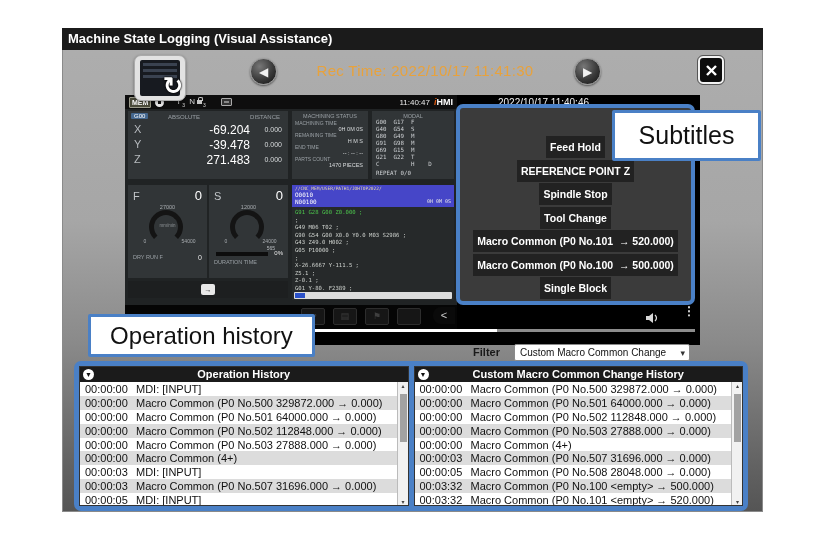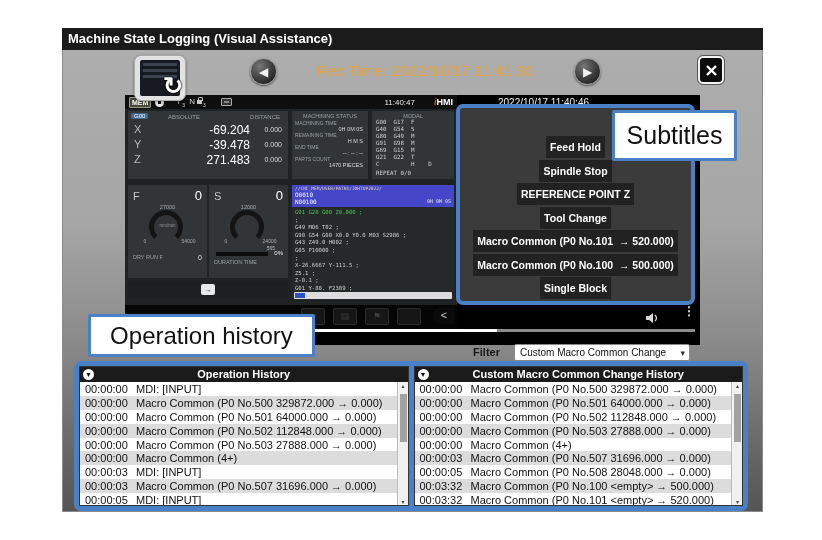--- a/index.html
+++ b/index.html
@@ -45,21 +45,21 @@
   .stop-icon { width:9px; height:9px; border-radius:50%; background:#e8e8e8; position:relative; }
   .stop-icon::after { content:""; position:absolute; left:3px; top:3px; width:3px; height:3px; background:#111; }
   .tool-info { color:#d8d8d8; font-size:8px; letter-spacing:1px; margin-left:8px; }
   .tool-info sub { font-size:5px; }
   .lock-icon { display:inline-block; width:5px; height:4px; background:#c8c8c8; position:relative; margin:0 1px; }
   .lock-icon::before { content:""; position:absolute; left:1px; top:-3px; width:3px; height:3px;
     border:1px solid #c8c8c8; border-bottom:none; border-radius:2px 2px 0 0; }
   .disp-icon { width:11px; height:8px; border:1px solid #aaa; border-radius:1px; background:#333; margin-left:10px; position:relative; }
   .disp-icon::after{ content:""; position:absolute; left:2px; top:2px; width:5px; height:2px; background:#888; }
   .cnc-clock { margin-left:auto; color:#e8e8e8; font-size:8px; }
-  .brand { color:#fff; font-size:9px; font-weight:bold; margin-left:15px; }
+  .brand { color:#fff; font-size:9px; font-weight:bold; margin-left:0; }
   .brand .bi { color:#e05a10; font-style:italic; font-weight:bold; }
 
   .panel { position:absolute; background:#313537; }
   
   .axis-panel { left:3px; top:16px; width:160px; height:68px; }
   .g-badge { position:absolute; left:3px; top:2px; background:#44678e; color:#fff; font-size:6px; padding:0 3px; border-radius:1px; }
   .axis-head { position:absolute; top:3px; left:0; width:100%; font-size:6px; color:#9aa0a5; }
   .axis-head .h1 { position:absolute; left:40px; } .axis-head .h2 { position:absolute; right:8px; }
   .axis-rows { position:absolute; top:12px; left:0; width:100%; }
   .axis-row { position:relative; height:15px; }
@@ -136,21 +136,21 @@
   .sub-panel { position:absolute; left:456px; top:104px; width:239px; height:201px;
     background:#3b3b3b; border:4px solid #4a80c6; border-radius:7px; z-index:3;
     padding-top:29px; text-align:center; }
   .sub-line { height:23.5px; }
   .sub-line span { color:#fff; font-size:10.5px; font-weight:bold; background:rgba(14,14,14,.55);
     padding:5px 4px; white-space:pre; }
 
   
   .callout { position:absolute; background:#fff; border:3px solid #4a80c6; border-radius:2px; color:#111;
     display:flex; align-items:center; justify-content:center; z-index:4; }
-  .callout-subtitles { left:612px; top:110px; width:125px; height:51px; font-size:25px; }
+  .callout-subtitles { left:612px; top:110px; width:149px; height:51px; font-size:25px; }
   .callout-operation { left:88px; top:314px; width:227px; height:43px; font-size:24px; }
 
   
   .filter-label { position:absolute; left:440px; top:346px; width:60px; text-align:right; font-size:11px;
     font-weight:bold; color:#1a1a1a; z-index:2; }
   .filter-select { position:absolute; left:514px; top:344px; width:176px; height:17px; background:#fff;
     border:1px solid #8a8a8a; border-radius:2px; font-size:10px; color:#111; line-height:15px;
     padding-left:5px; z-index:2; }
   .filter-select .chev { position:absolute; right:4px; top:1px; font-size:9px; color:#333; }
 
@@ -353,24 +353,24 @@
       <path d="M10 3 Q13 6 10 9" stroke="#d8d8d8" fill="none" stroke-width="1.2"></path>
     </svg>
     <div class="kebab">⋮</div>
   </div>
 
   <div class="sub-panel">
     <div class="sub-line">
       <span>Feed Hold</span>
     </div>
       <div class="sub-line">
+      <span>REFERENCE POINT Z</span>
+    </div>
+      <div class="sub-line">
       <span>Spindle Stop</span>
-    </div>
-      <div class="sub-line">
-      <span>REFERENCE POINT Z</span>
     </div>
       <div class="sub-line">
       <span>Tool Change</span>
     </div>
       <div class="sub-line">
       <span>Macro Common (P0 No.101  → 520.000)</span>
     </div>
       <div class="sub-line">
       <span>Macro Common (P0 No.100  → 500.000)</span>
     </div>

